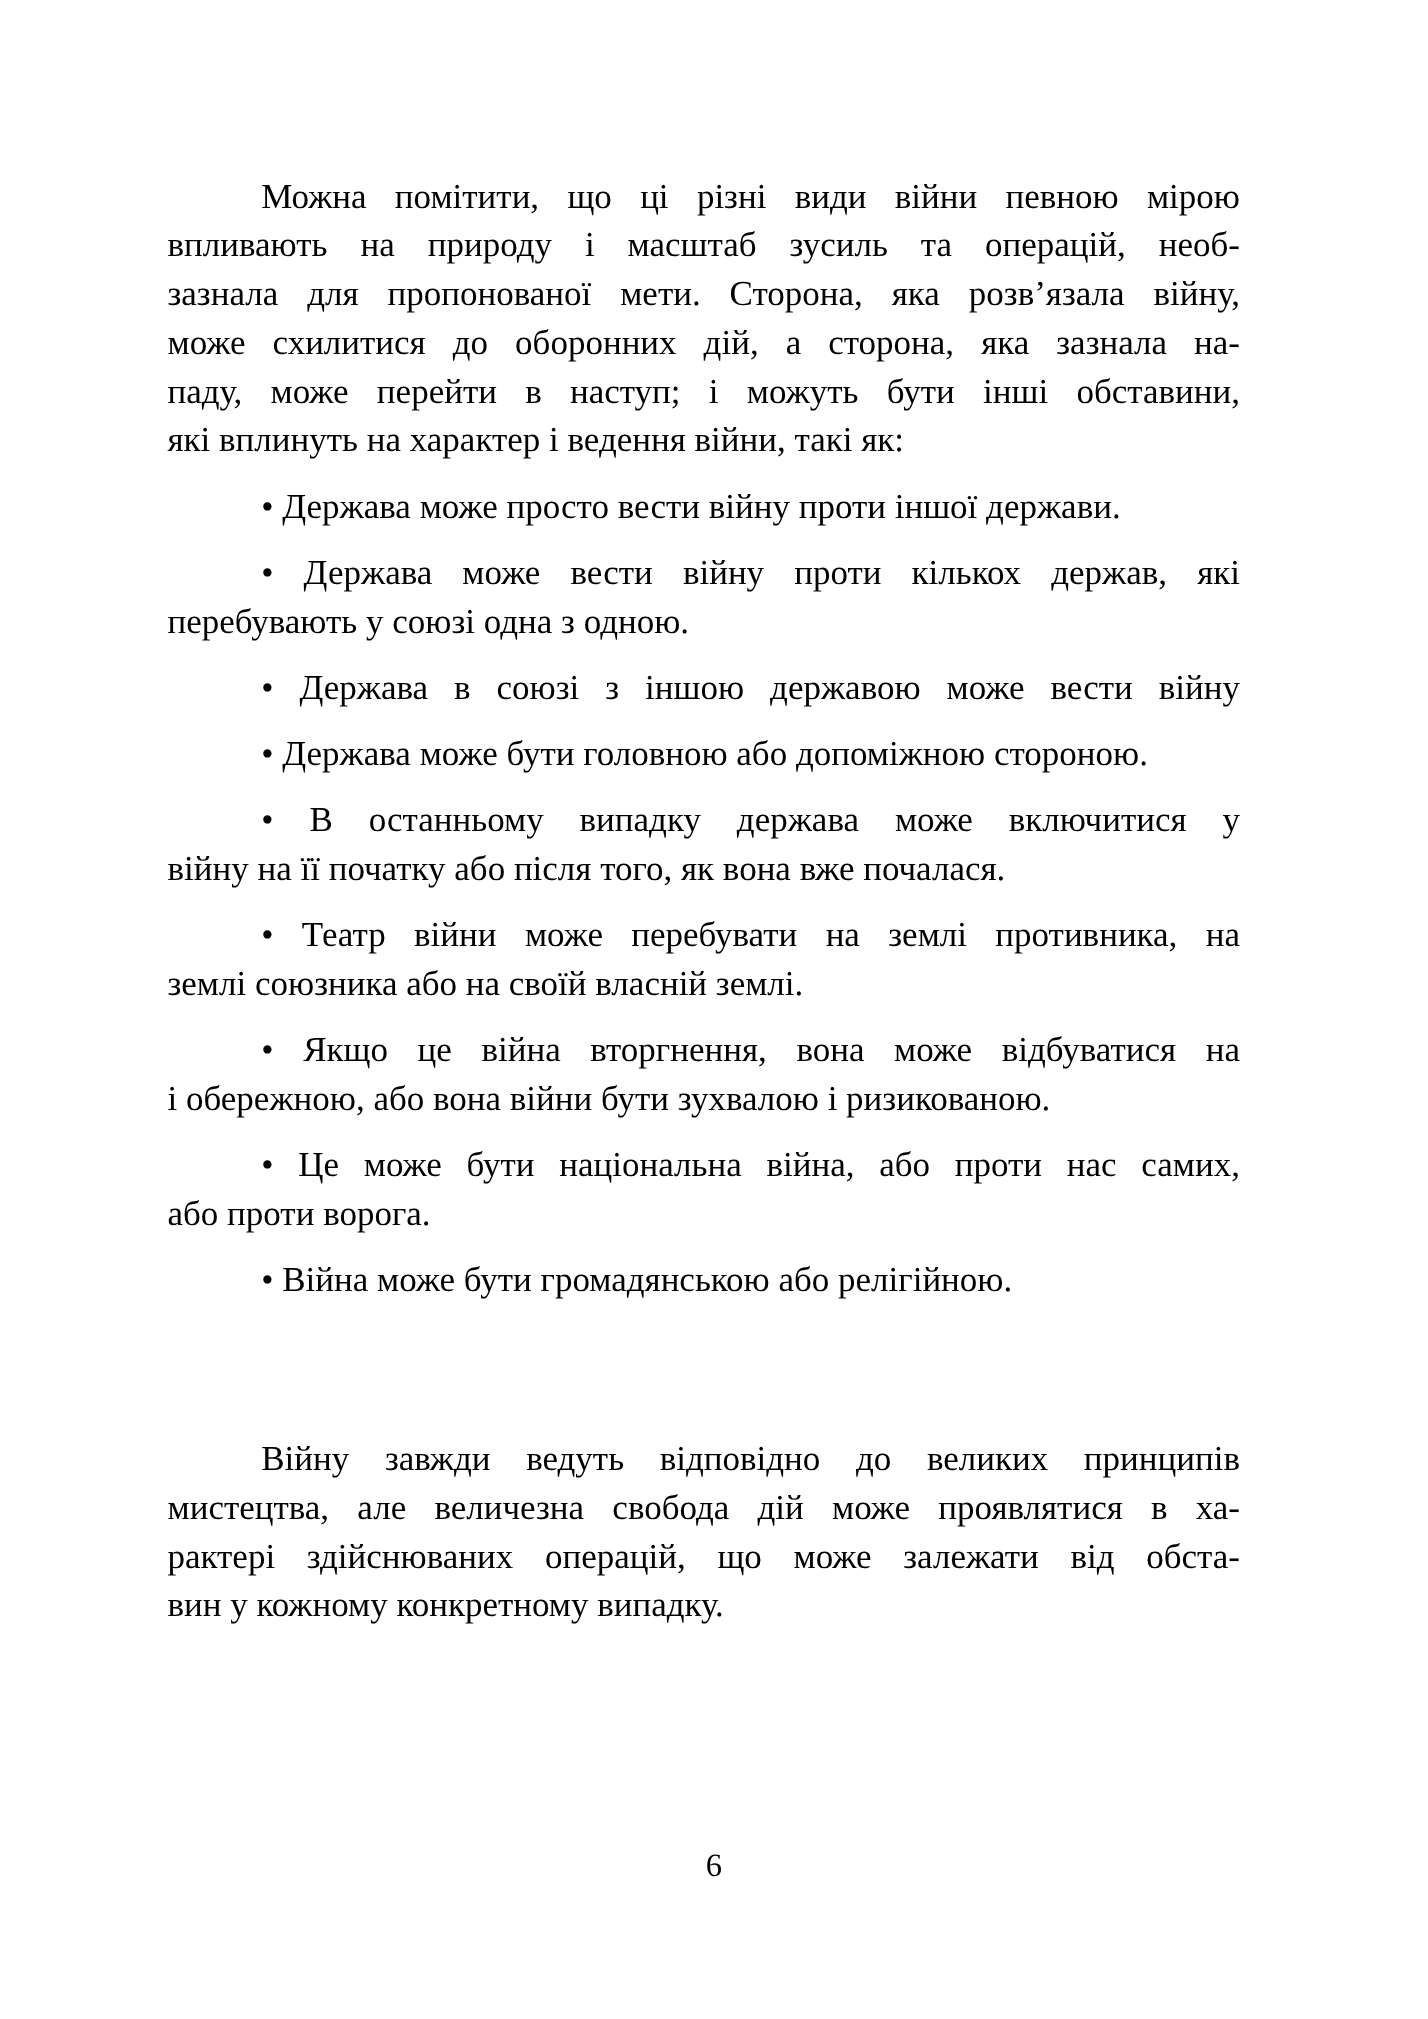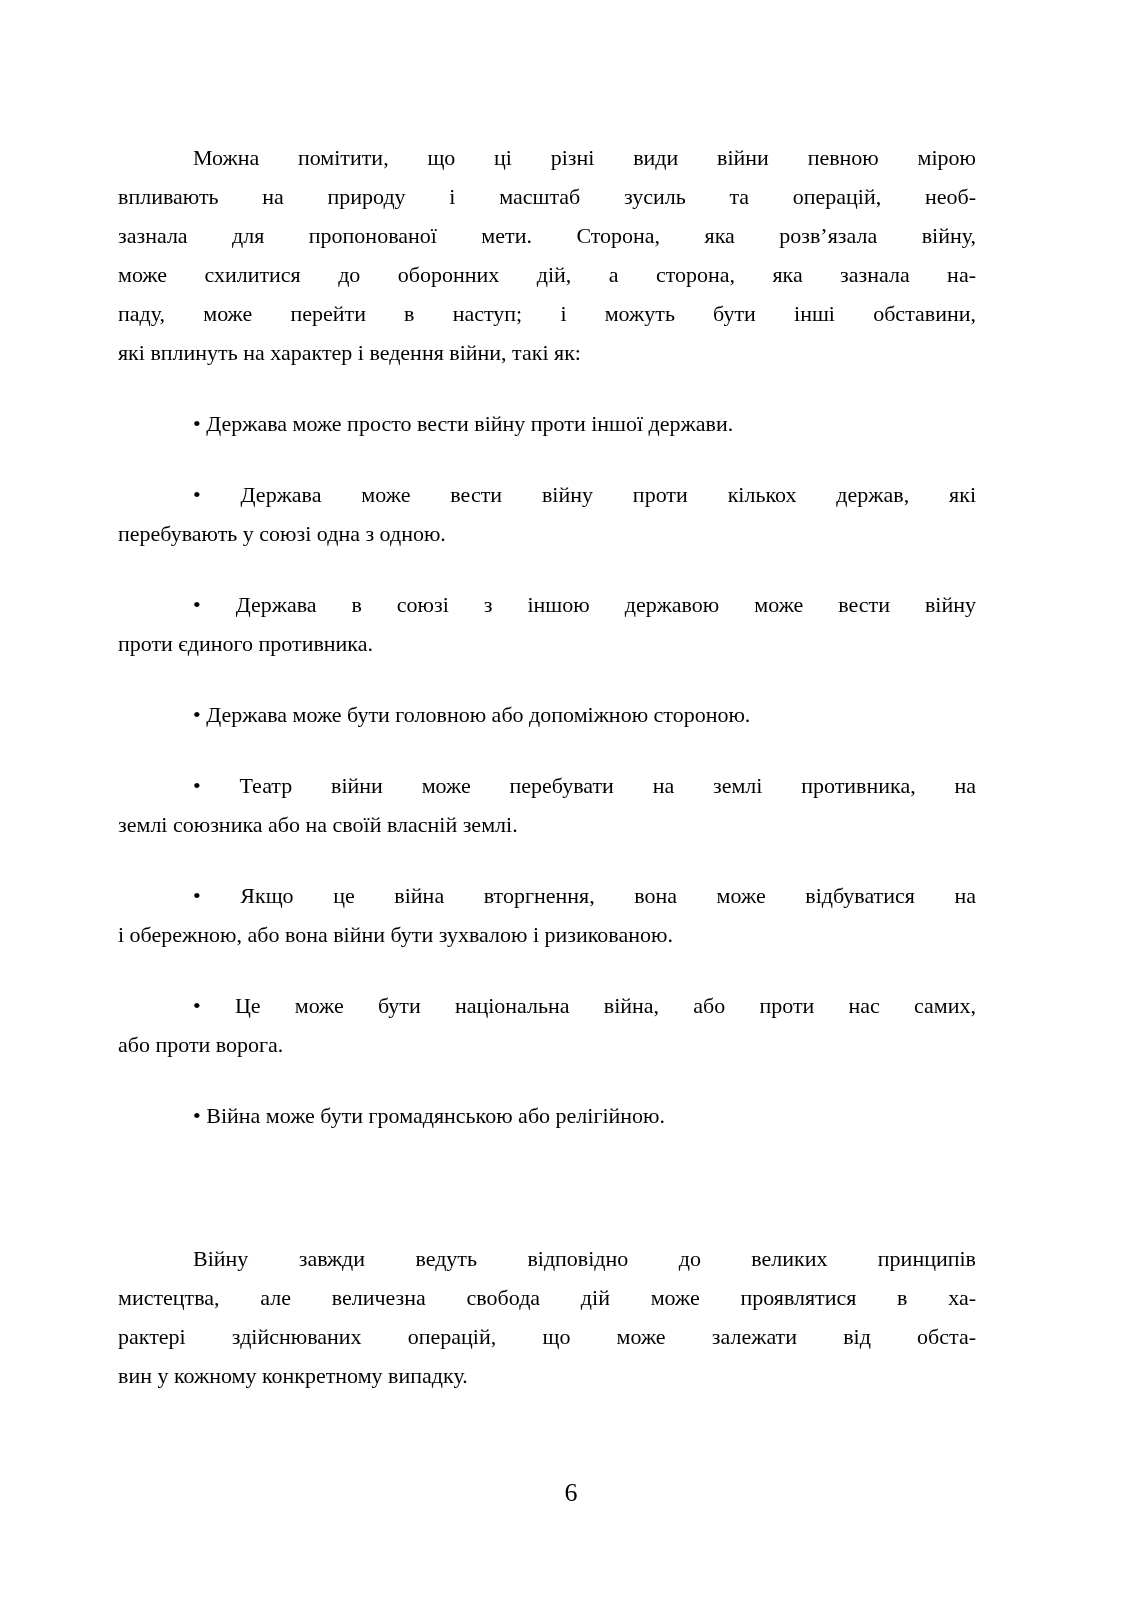--- a/index.html
+++ b/index.html
@@ -11,31 +11,31 @@
     position: relative;
     width: 1142px;
     height: 1615px;
     background: #ffffff;
     font-family: "Liberation Serif", serif;
     color: #000000;
     overflow: hidden;
   }
   .text-block {
     position: absolute;
-    left: 118px;
+    left: 134px;
     top: 138px;
     width: 858px;
-    font-size: 22px;
+    font-size: 28px;
     line-height: 39px;
   }
   .para {
     margin: 0;
   }
   .bullet {
-    margin-top: 32px;
+    margin-top: 14px;
   }
   .closing-para {
     margin-top: 104px;
   }
   .line {
     text-align: justify;
     text-align-last: justify;
     white-space: normal;
   }
   .line.last {
@@ -74,27 +74,30 @@
         <div class="line indent last">• Держава може просто вести війну проти іншої держави.</div>
       </div>
 
     <div class="para bullet">
         <div class="line indent">• Держава може вести війну проти кількох держав, які</div>
         <div class="line last">перебувають у союзі одна з одною.</div>
       </div>
 
     <div class="para bullet">
         <div class="line indent">• Держава в союзі з іншою державою може вести війну</div>
-        <div class="line last">проти єдиного противника.</div>
       </div>
 
     <div class="para bullet">
         <div class="line indent last">• Держава може бути головною або допоміжною стороною.</div>
       </div>
 
+    <div class="para bullet">
+        <div class="line indent">• В останньому випадку держава може включитися у</div>
+        <div class="line last">війну на її початку або після того, як вона вже почалася.</div>
+      </div>
 
     <div class="para bullet">
         <div class="line indent">• Театр війни може перебувати на землі противника, на</div>
         <div class="line last">землі союзника або на своїй власній землі.</div>
       </div>
 
     <div class="para bullet">
         <div class="line indent">• Якщо це війна вторгнення, вона може відбуватися на</div>
         <div class="line last">і обережною, або вона війни бути зухвалою і ризикованою.</div>
       </div>

